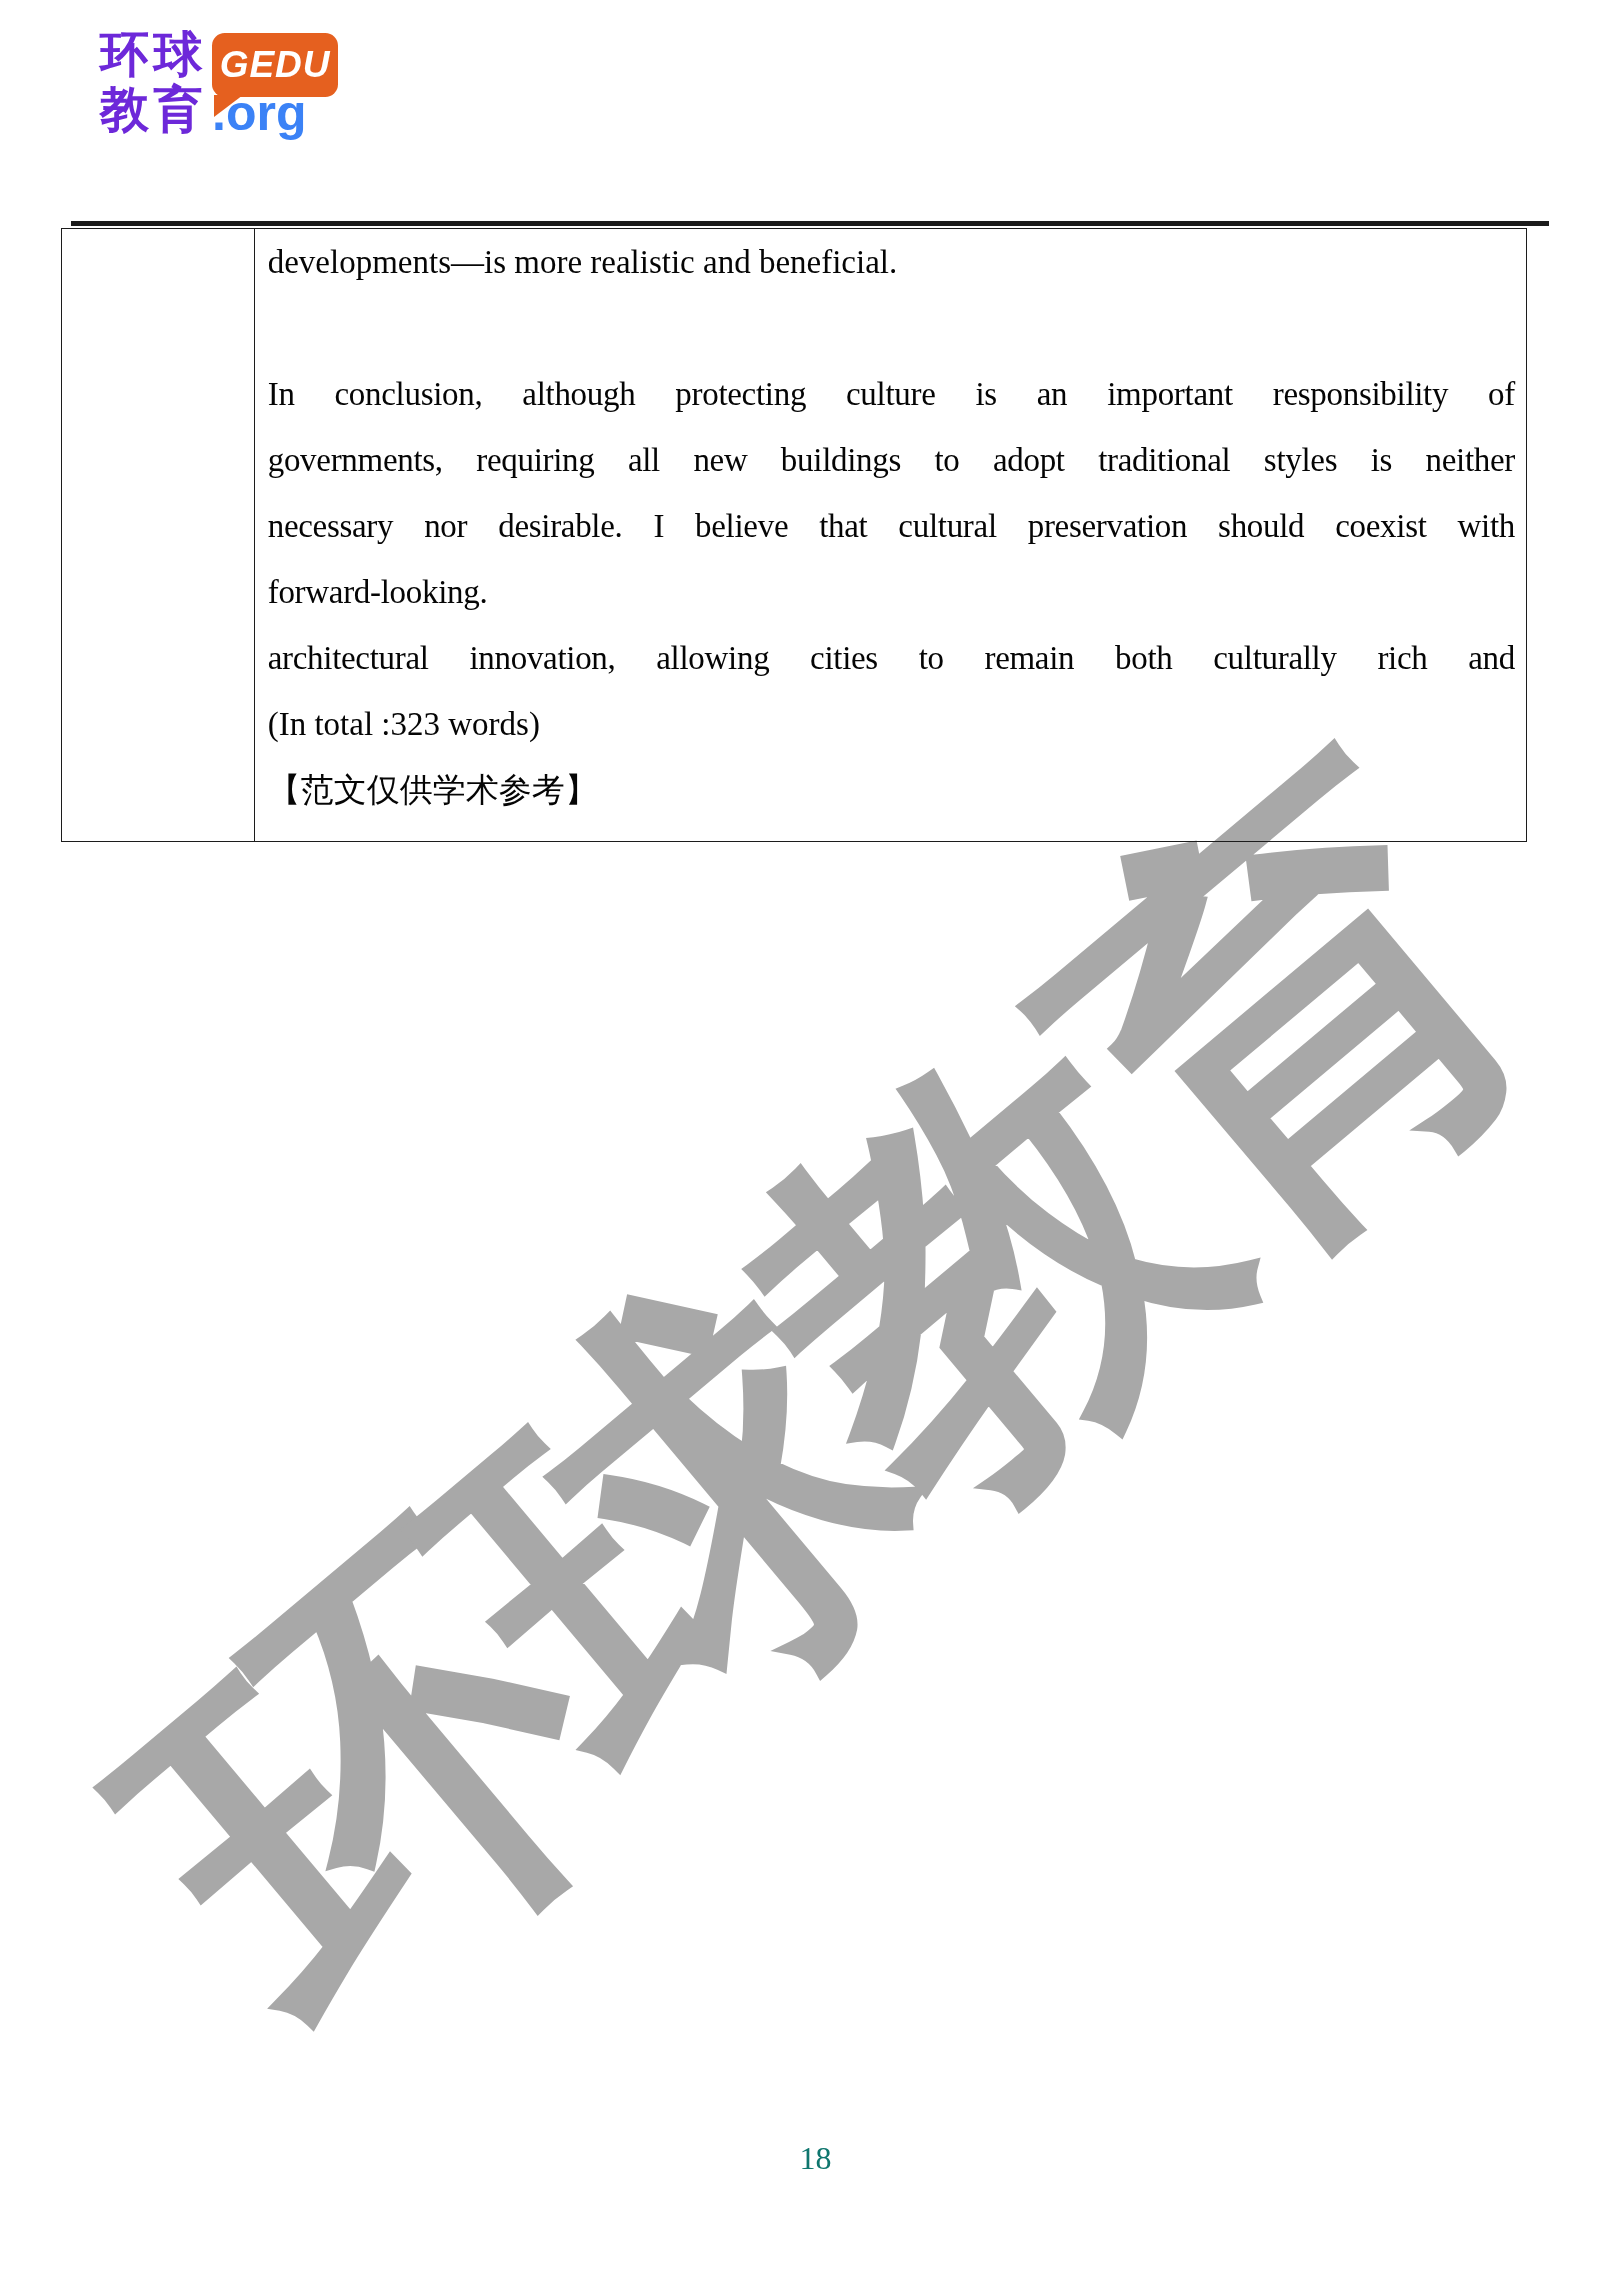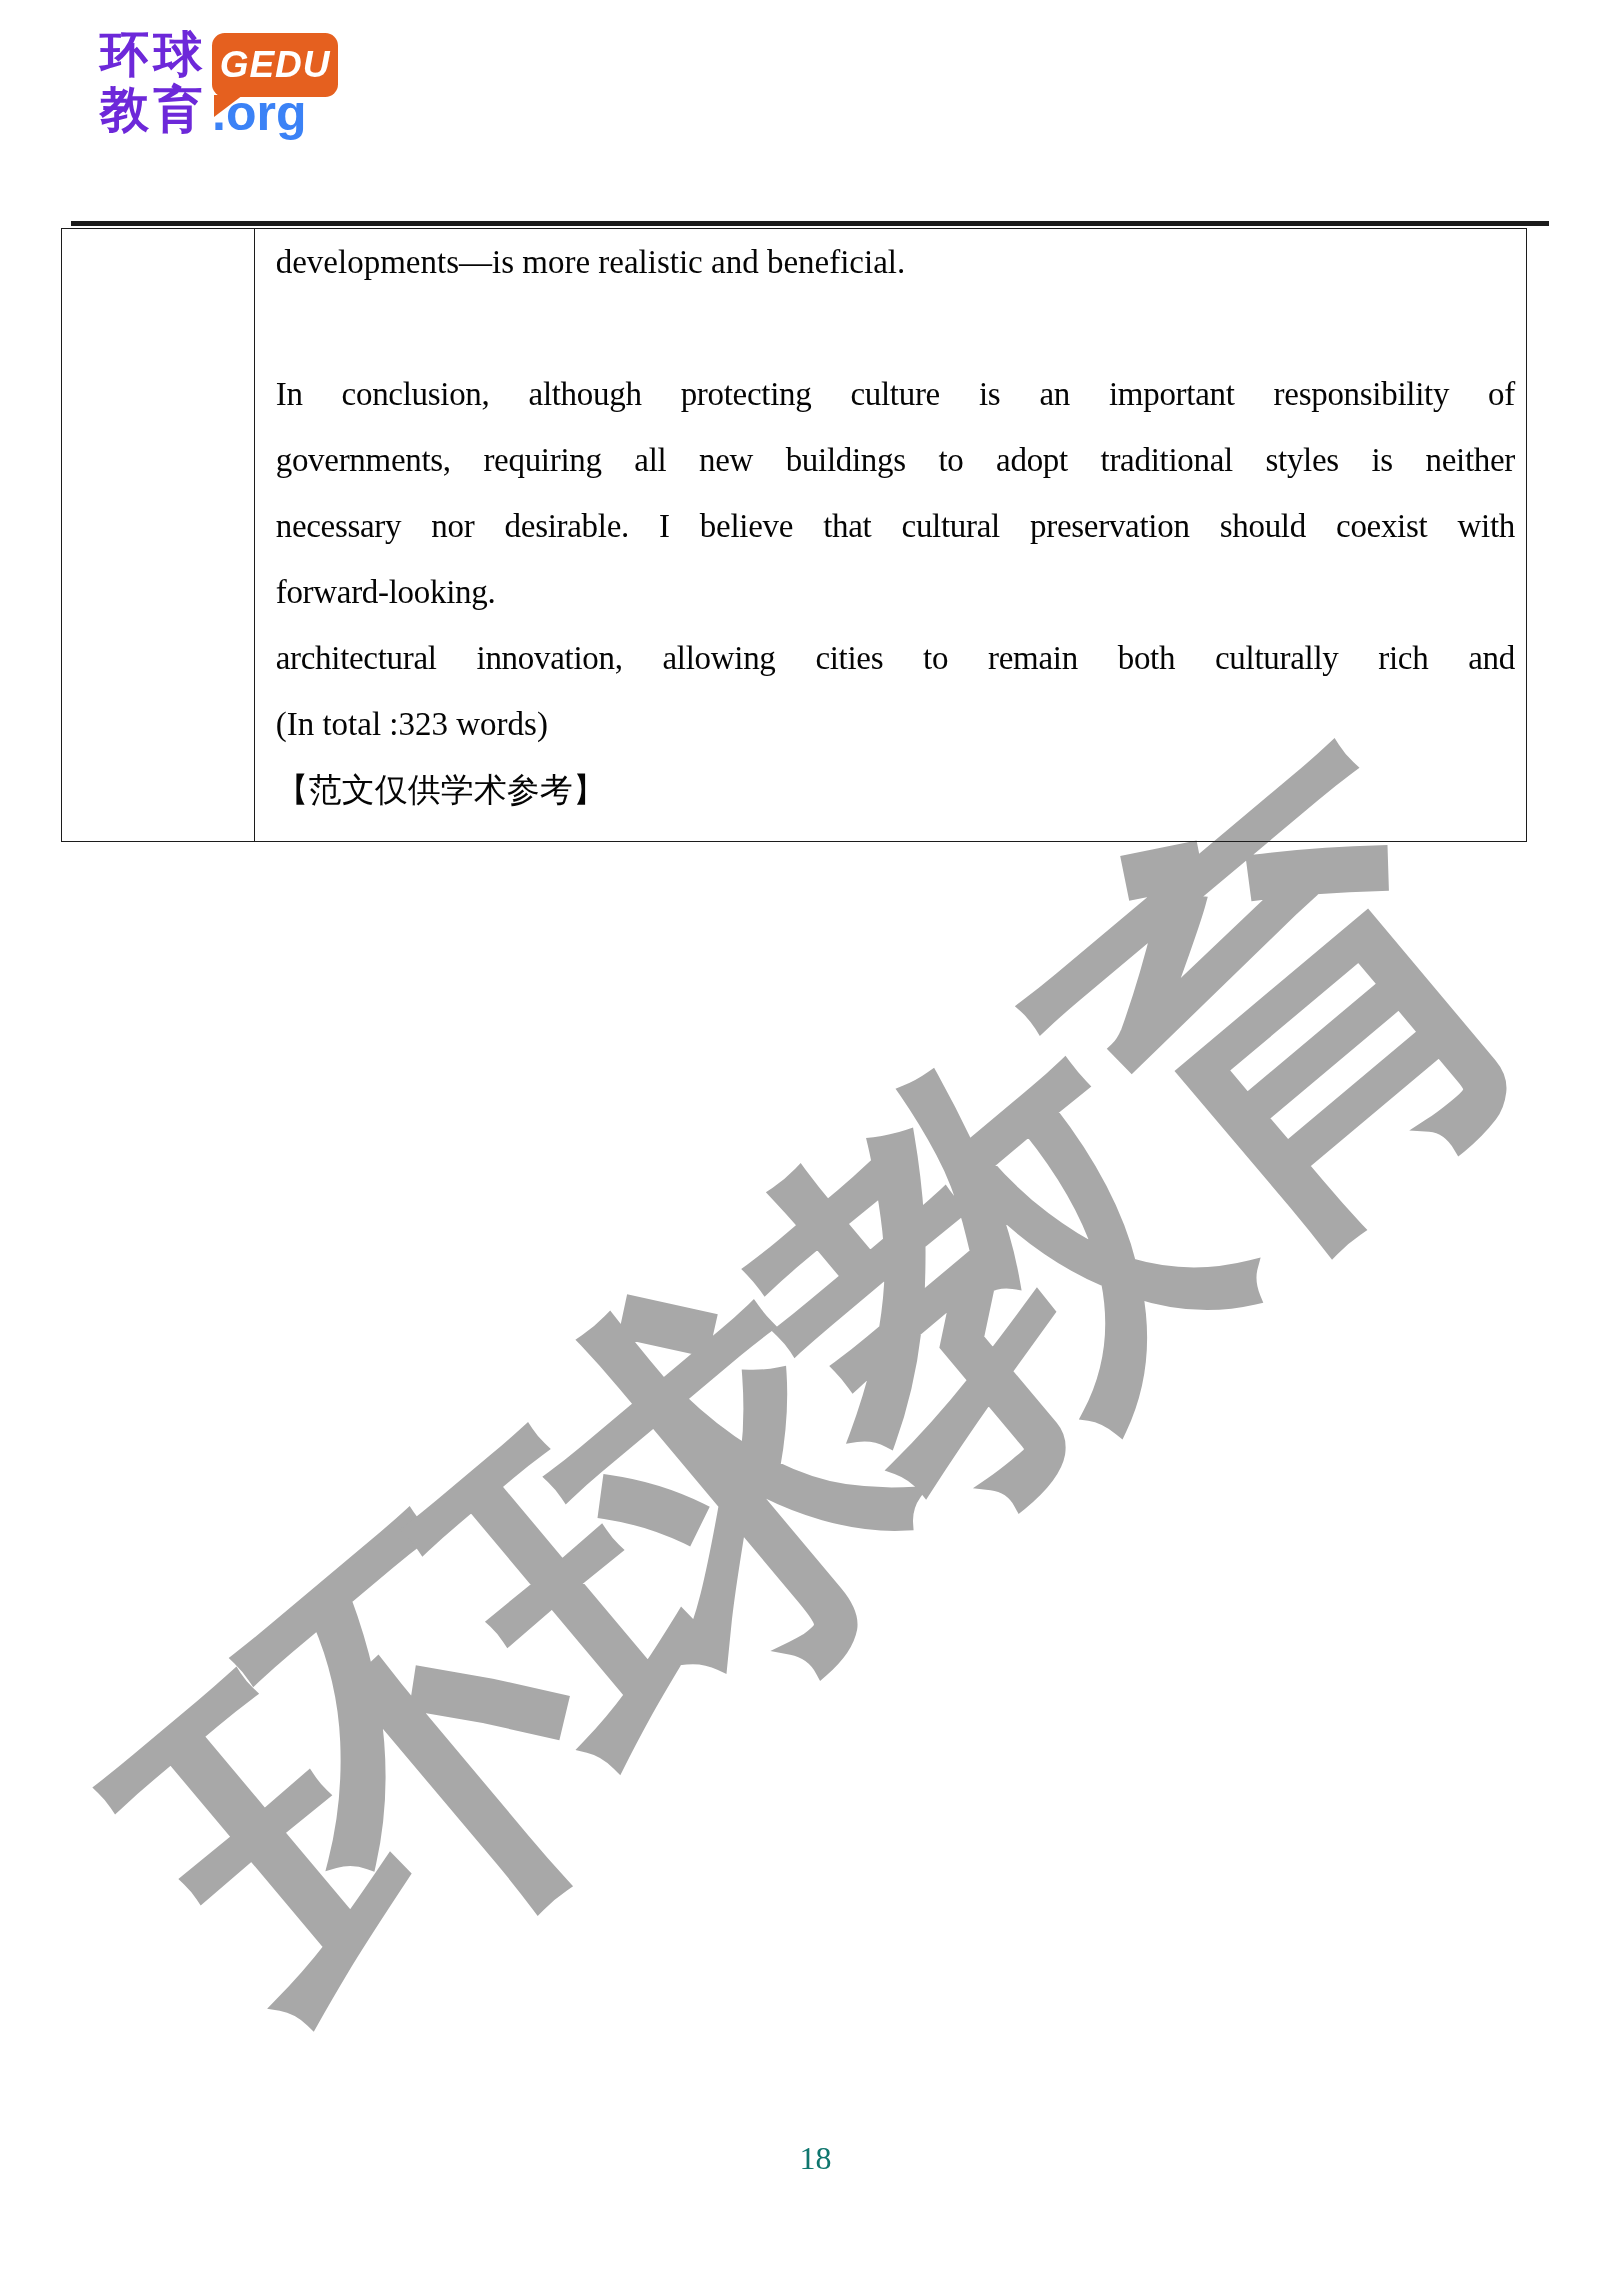--- a/index.html
+++ b/index.html
@@ -101,21 +101,20 @@
     left: 61px;
     top: 228px;
     width: 1466px;
     height: 614px;
     border: 1.8px solid #1c1c1c;
     box-sizing: border-box;
     display: flex;
     z-index: 1;
     background: transparent;
     overflow: hidden;
-    gap: 8px;
   }
   .cell-left {
     flex: none;
     width: 193px;
     border-right: 1.8px solid #1c1c1c;
     box-sizing: border-box;
   }
   .cell-right {
     flex: 1;
     padding: 0 11px 0 12.7px;

